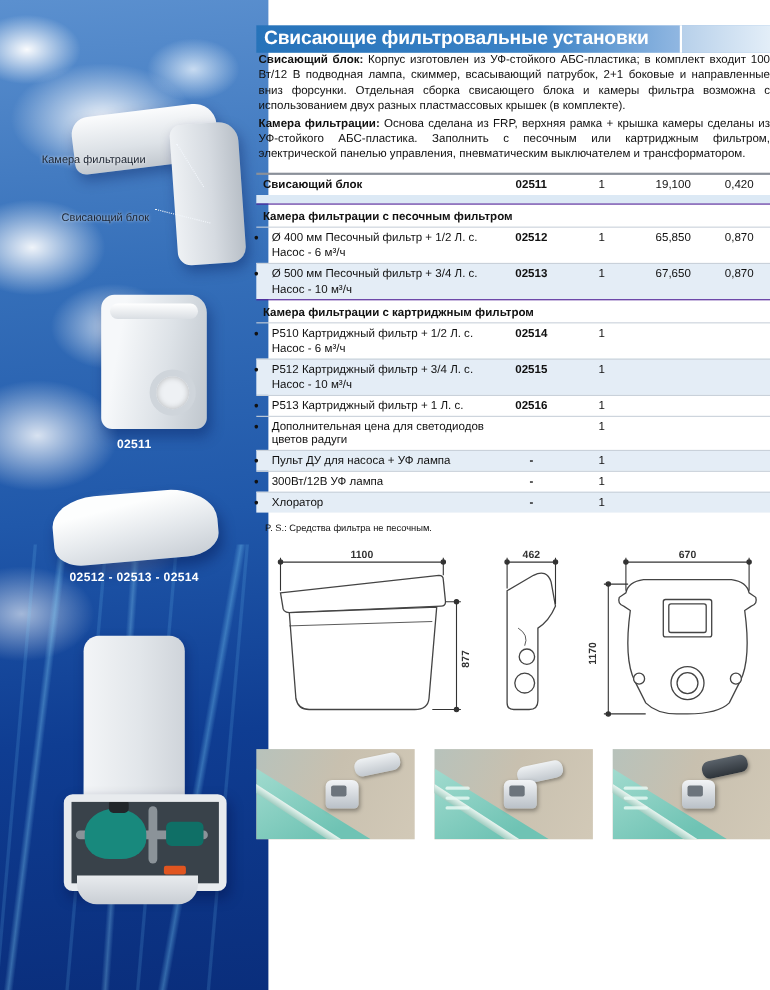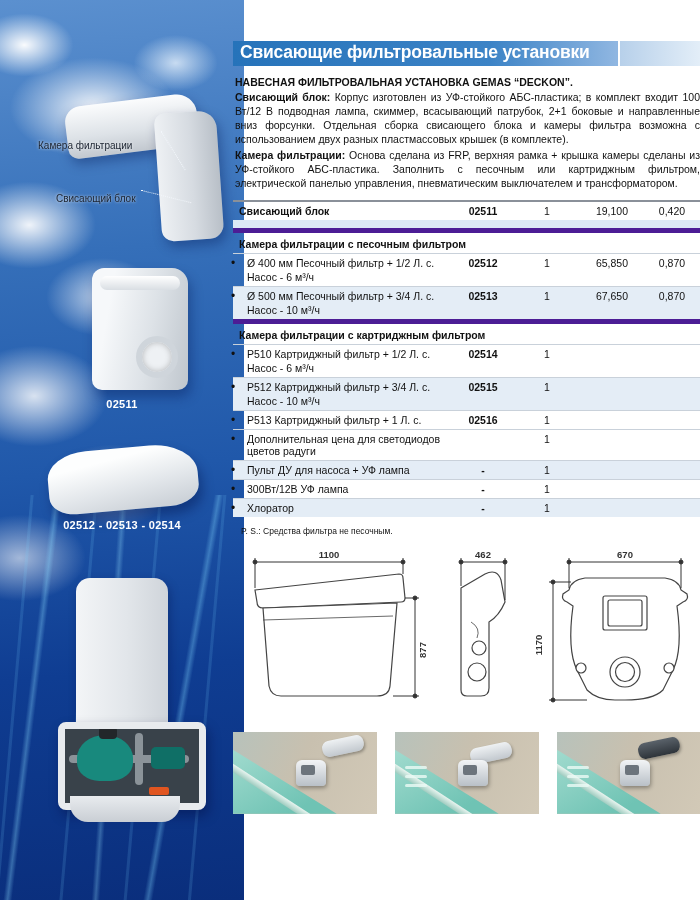--- a/index.html
+++ b/index.html
@@ -52,41 +52,41 @@
   .chamber .tank{position:absolute;left:12px;top:6px;width:56px;height:46px;border-radius:50% 50% 40% 40%;background:#18897d;}
   .chamber .pump{position:absolute;right:14px;top:18px;width:34px;height:22px;border-radius:5px;background:#0f6f66;}
   .chamber .valve{position:absolute;left:34px;top:-2px;width:18px;height:12px;border-radius:4px;background:#22262a;}
   .chamber .handle{position:absolute;right:30px;bottom:8px;width:20px;height:8px;background:#e05520;border-radius:2px;}
   .chamber .pipe{position:absolute;background:#8b9399;border-radius:4px;}
   .foot{position:absolute;left:70px;top:796px;width:110px;height:26px;border-radius:0 0 18px 18px;
      background:linear-gradient(180deg,#e8ebee,#c9ced4);}
 
   
   .content{position:absolute;left:233px;top:0;width:467px;}
-  .title-bar{position:relative;margin-top:41px;height:25px;
+  .title-bar{position:relative;margin-top:23px;height:25px;
      background:linear-gradient(90deg,#2673ba 0%,#3c83c6 55%,#8fb6e1 82%);text-align:center;}
   .title-bar .light-seg{position:absolute;right:0;top:0;width:80px;height:100%;border-left:2px solid #fff;
      background:linear-gradient(90deg,#b7d0ea,#e3eef8);}
   .title-text{position:absolute;left:7px;top:1px;color:#fff;font-weight:bold;font-size:17.5px;letter-spacing:-.2px;}
   .subtitle{margin:10px 0 3px 2px;font-size:10.5px;font-weight:bold;}
   .para{margin:0 0 2px 2px;font-size:10.5px;line-height:1.33;text-align:justify;}
   .para b{font-weight:bold;}
 
   
   .ptable{margin-top:9px;font-size:10.5px;}
   .thead{display:grid;grid-template-columns:1fr 62px 66px 64px 56px;background:#cfe2f4;color:#12427e;
      font-weight:bold;padding:5px 0 5px 0;align-items:center;}
   .thead .h{text-align:center;line-height:1.15;}
   .thead .h:first-child{text-align:left;padding-left:6px;letter-spacing:3px;}
   .thead .h.sp{letter-spacing:3px;}
   .trow{display:grid;grid-template-columns:1fr 62px 66px 64px 56px;align-items:start;padding:3px 0;}
   .trow.item{border-top:1px solid #c9d1da;}
   .trow:first-child{border-top:2px solid #8a9099;margin-bottom:8px;box-shadow:0 8px 0 0 #dce9f5;}
   .trow.shade{background:#e4edf6;}
-  .trow.section{display:block;font-weight:bold;padding:5px 0 3px 6px;border-top:5px solid #4c1d95;}
+  .trow.section{display:block;font-weight:bold;padding:5px 0 3px 6px;border-top:1px solid #4c1d95;}
   .trow.note{display:block;font-size:8.5px;color:#222;padding:3px 0 3px 8px;border-top:1px solid #d6dde5;}
   .cdesc{padding-left:6px;position:relative;}
   .cdesc .bullet{position:absolute;left:-2px;top:-1px;font-size:12px;}
   .cdesc .btext{padding-left:8px;display:inline-block;}
   .cdesc .bold{font-weight:bold;}
   .cdesc .sub{padding-left:8px;margin-top:2px;}
   .cnum{text-align:center;}
   .cnum.code{font-weight:bold;}
   .footnote{font-size:8.5px;margin:9px 0 0 8px;}
 
@@ -150,21 +150,20 @@
     <div class="foot"></div>
   </div>
 
   <div class="content">
 
     <div class="title-bar">
       <div class="light-seg"></div>
       <div class="title-text">Свисающие фильтровальные установки</div>
     </div>
 
-    <div class="subtitle">НАВЕСНАЯ ФИЛЬТРОВАЛЬНАЯ УСТАНОВКА GEMAS “DECKON”.</div>
 
     <p class="para"><b>Свисающий блок:</b><span> Корпус изготовлен из УФ-стойкого АБС-пластика; в комплект входит 100 Вт/12 В подводная лампа, скиммер, всасывающий патрубок, 2+1 боковые и направленные вниз форсунки. Отдельная сборка свисающего блока и камеры фильтра возможна с использованием двух разных пластмассовых крышек (в комплекте).</span></p>
 
     <p class="para"><b>Камера фильтрации:</b><span> Основа сделана из FRP, верхняя рамка + крышка камеры сделаны из УФ-стойкого АБС-пластика. Заполнить с песочным или картриджным фильтром, электрической панелью управления, пневматическим выключателем и трансформатором.</span></p>
 
     <div class="ptable">
       <div>
           <div class="trow item">
             <div class="cdesc"><span class="bold">Свисающий блок</span></div>
             <div class="cnum code">02511</div>

